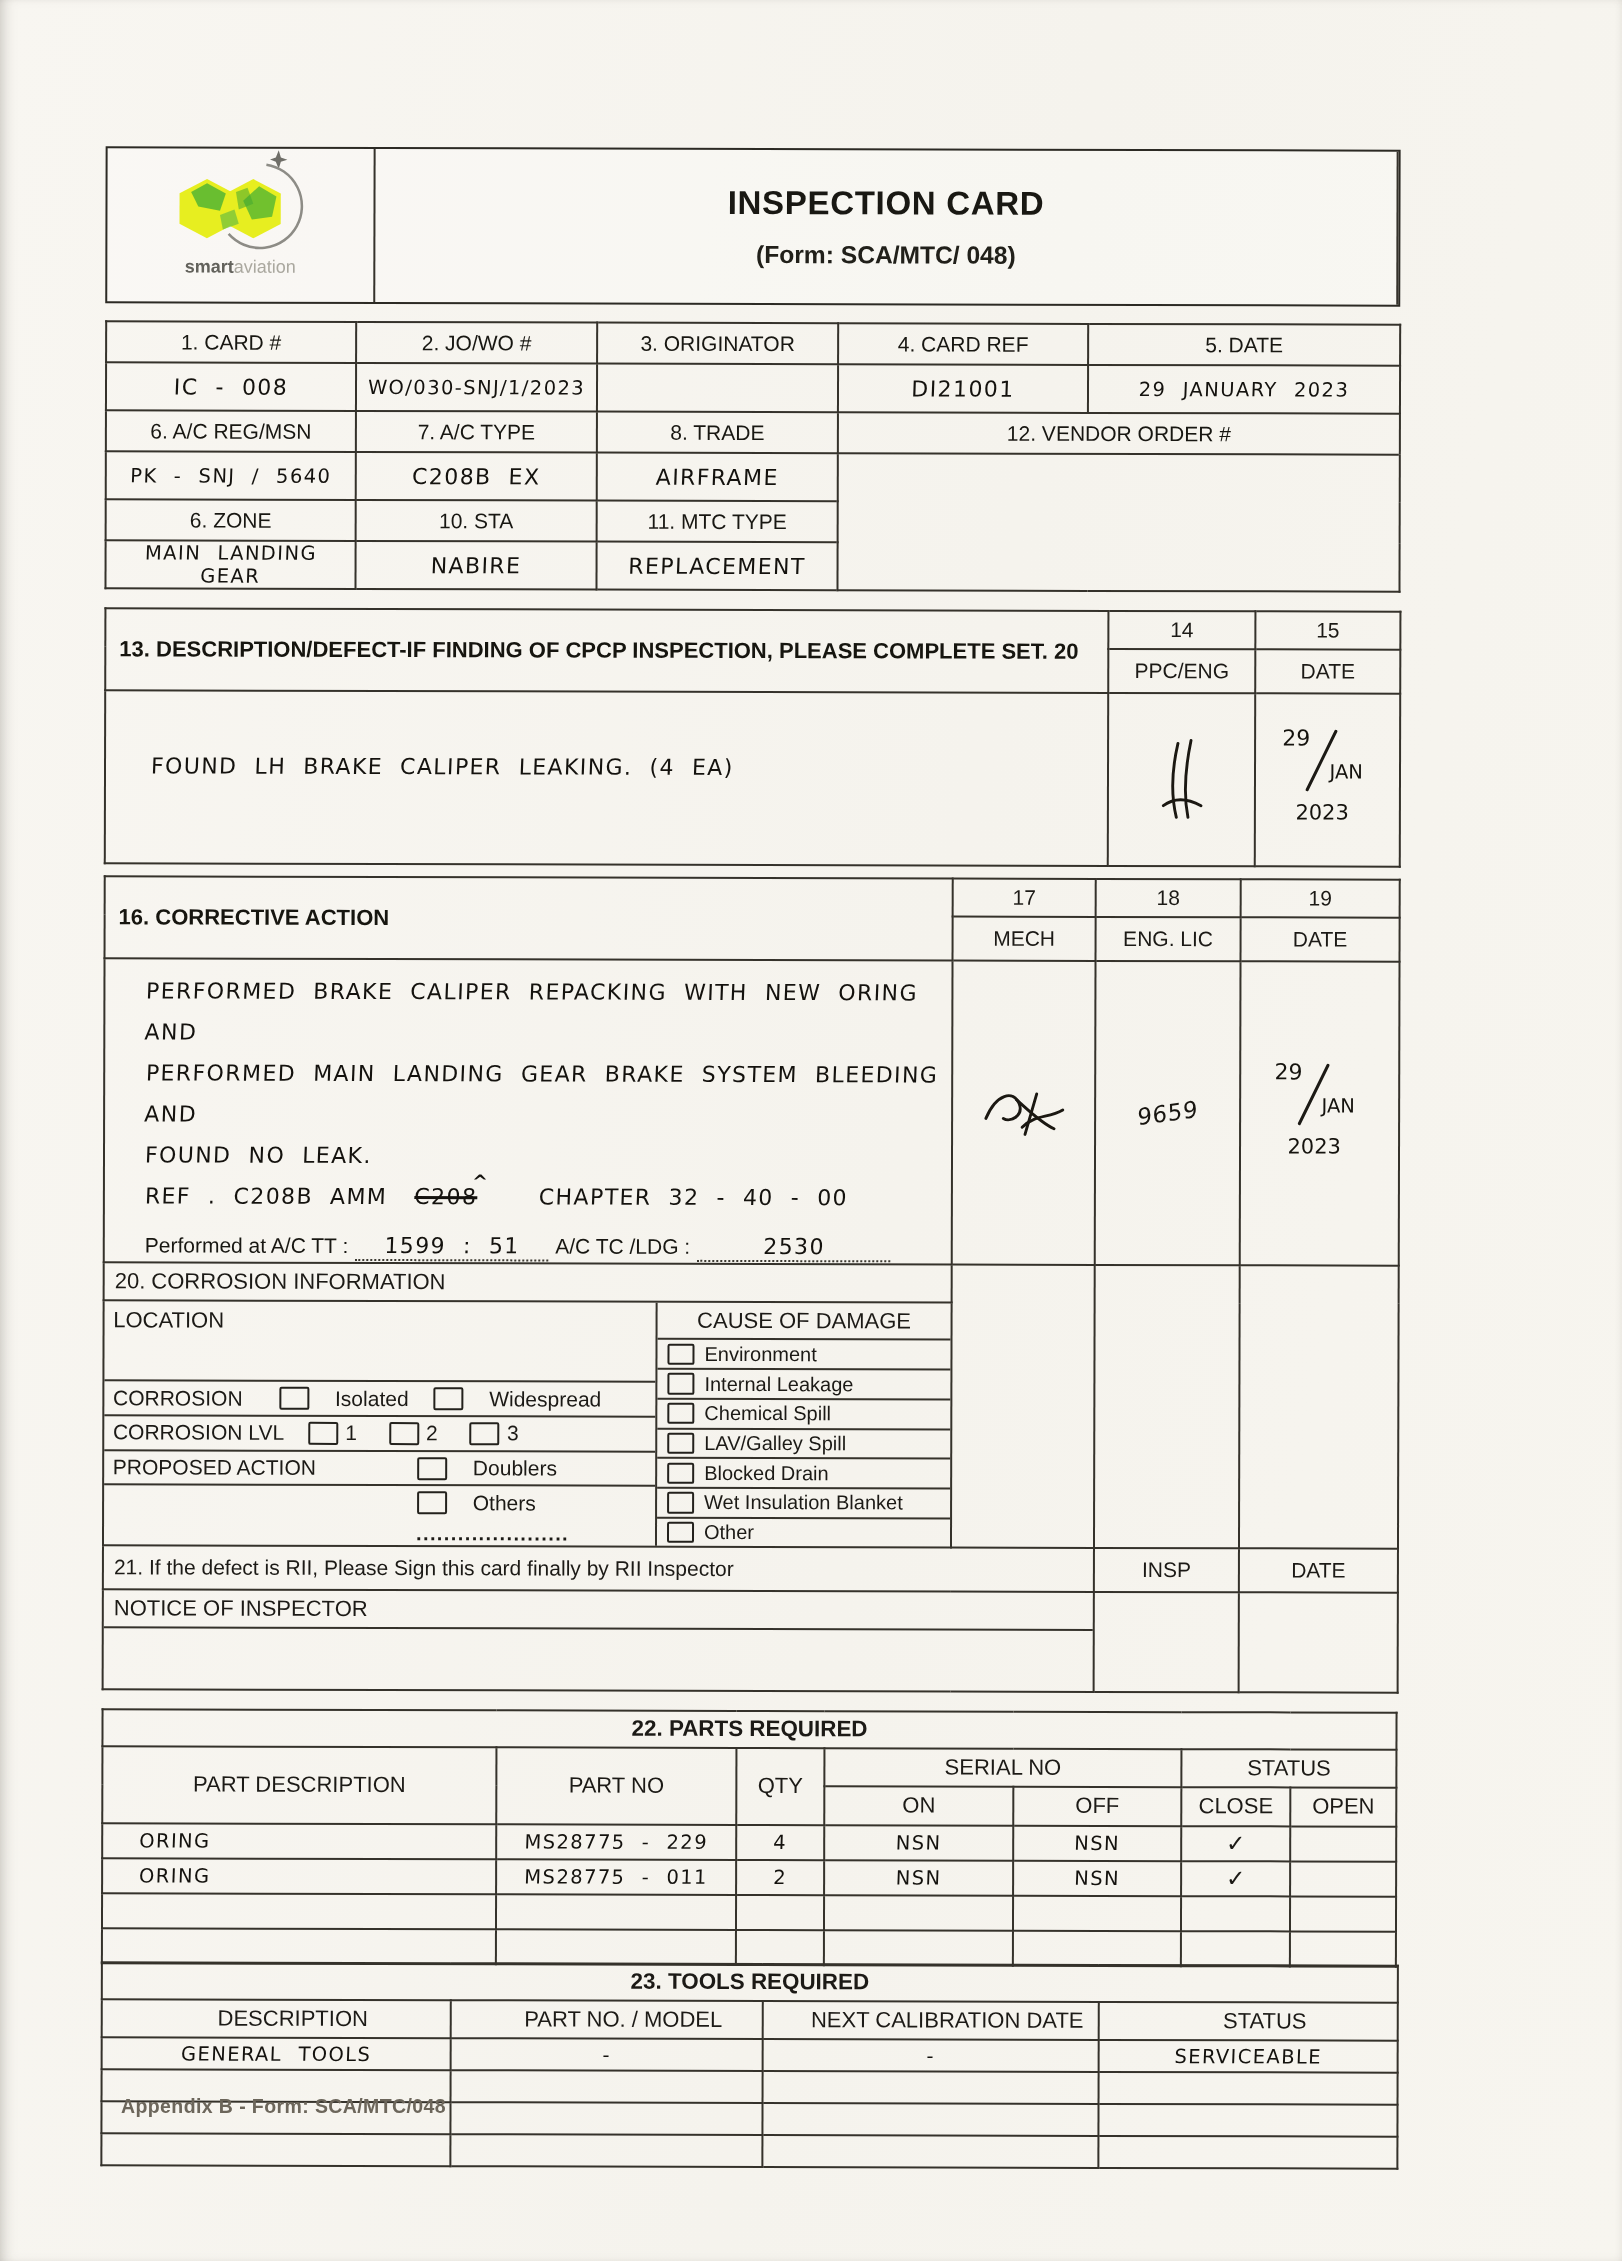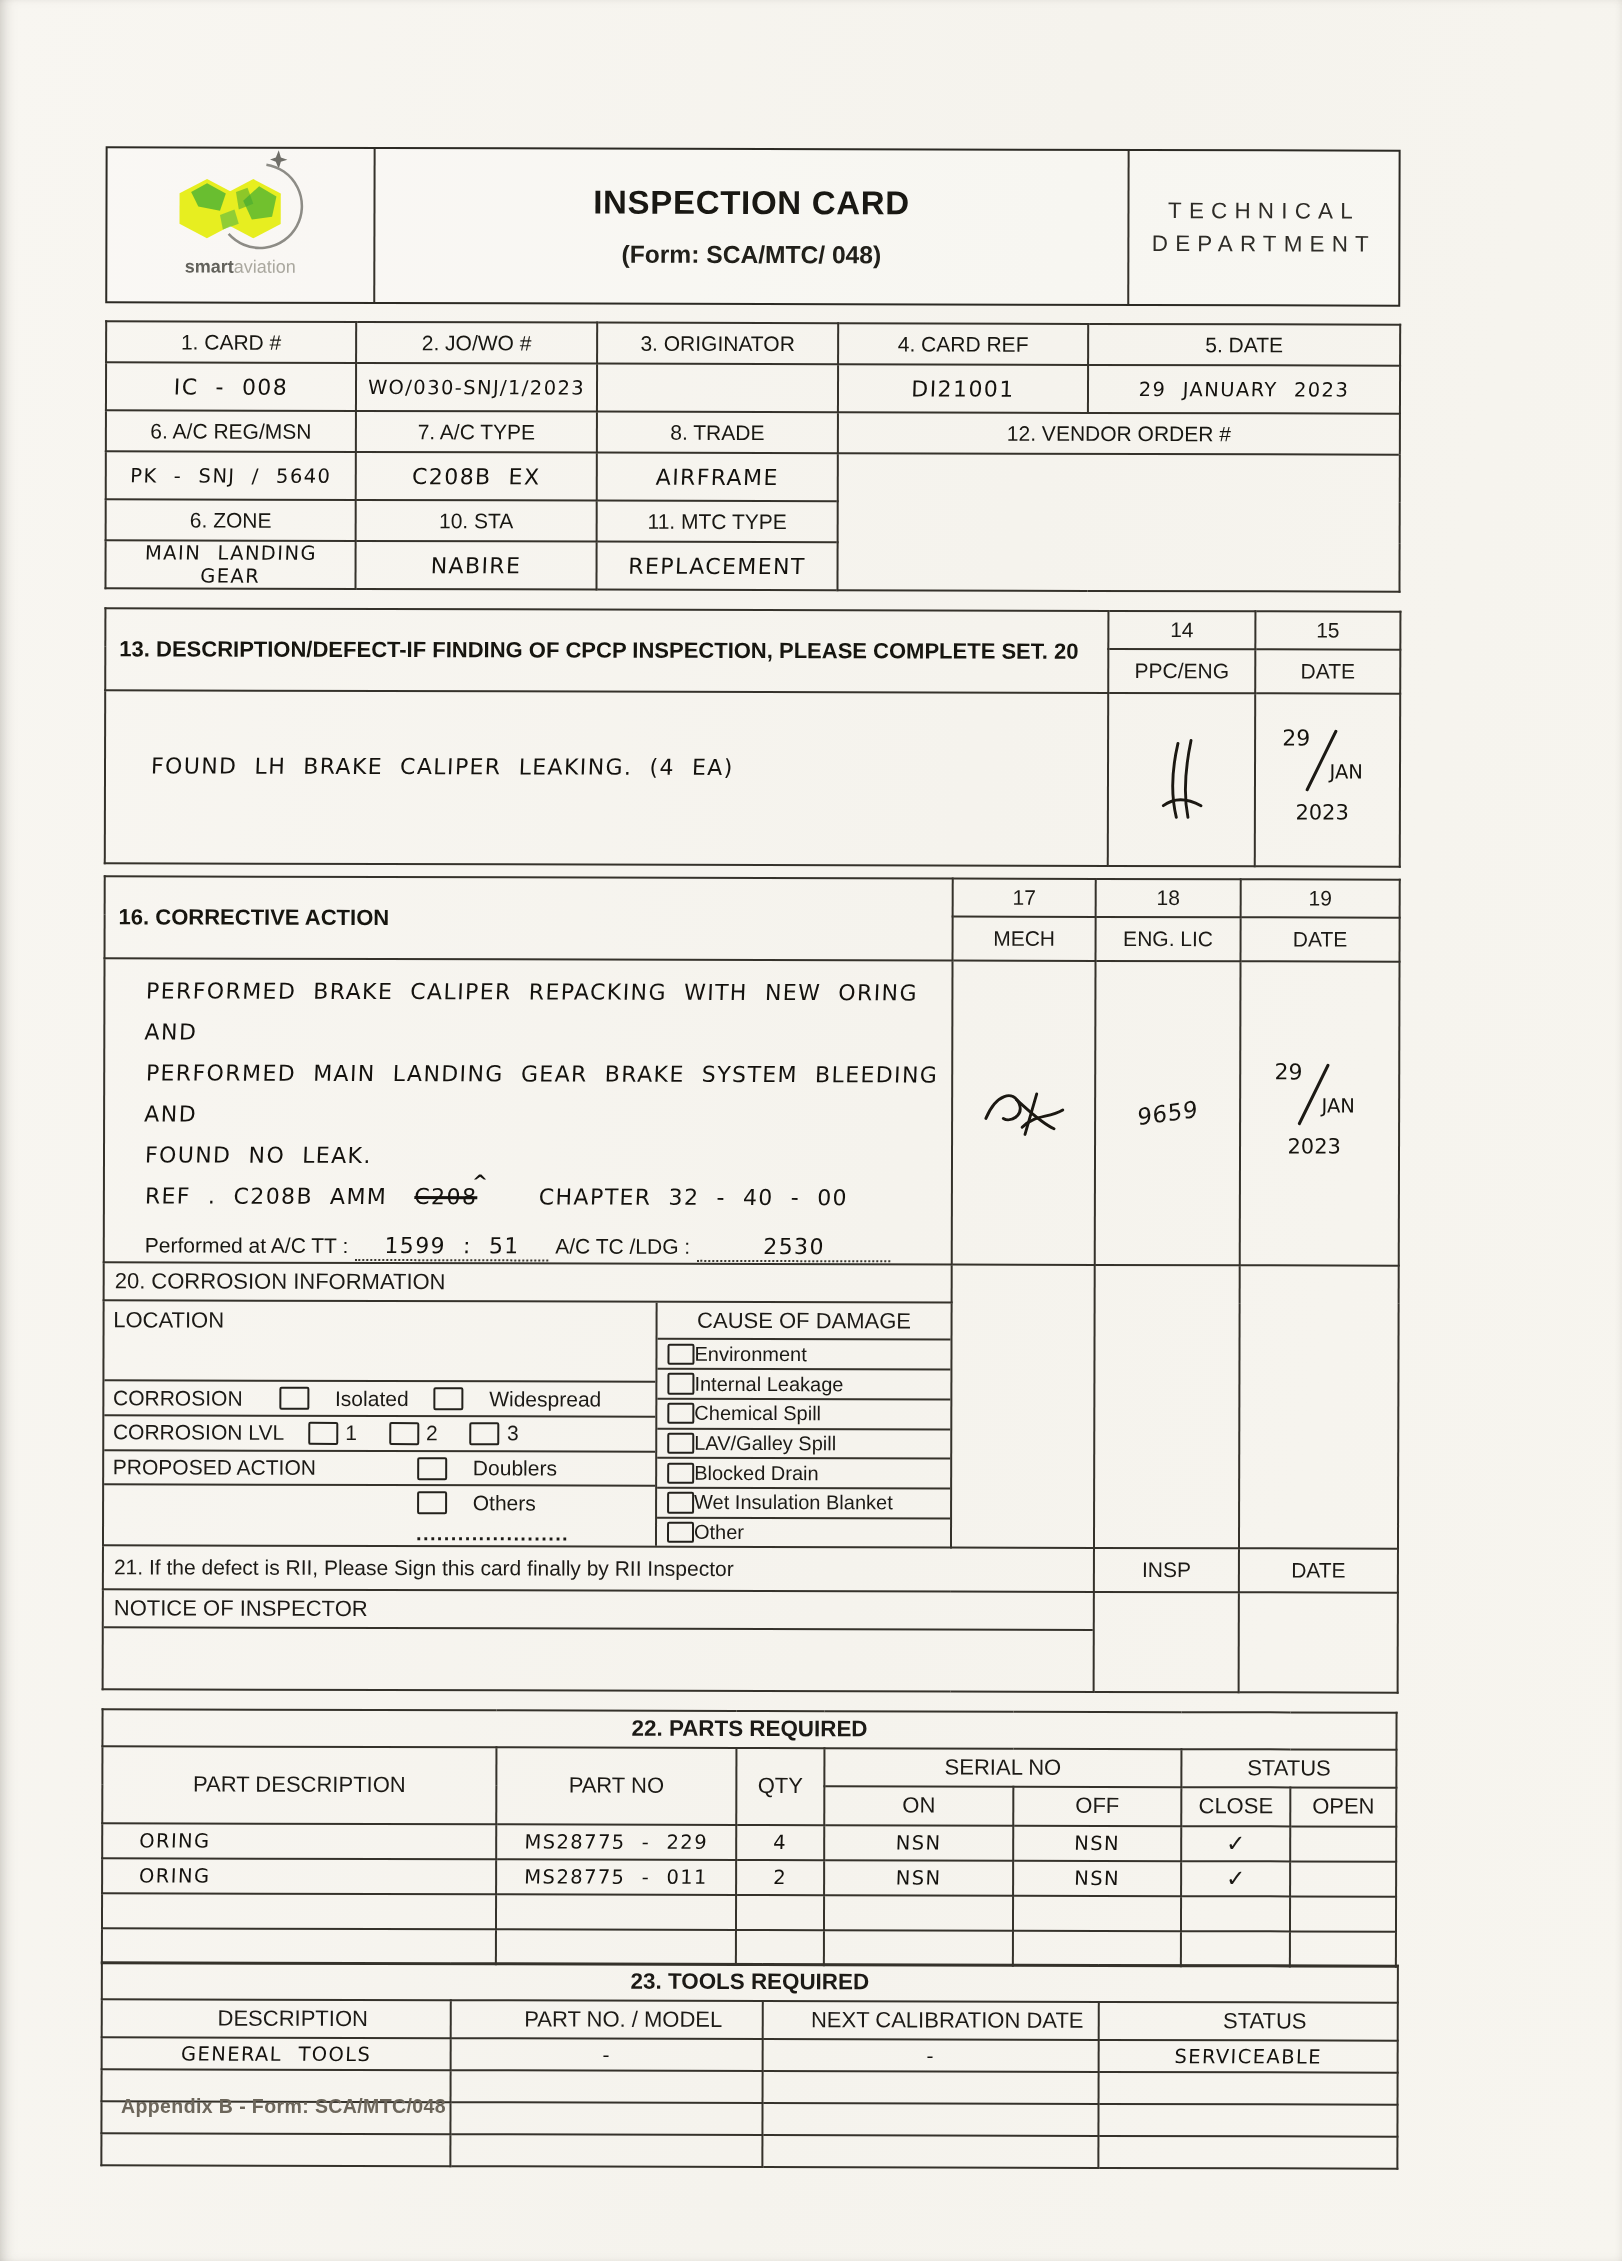--- a/index.html
+++ b/index.html
@@ -70,21 +70,21 @@
   .loc { height:75px; border-bottom:2.2px solid #35322b; padding:5.8px 0 0 8.7px; font-size:22px; }
   .crow { display:flex; align-items:center; height:34px; border-bottom:2.2px solid #35322b; padding-left:8.7px; font-size:21px; }
   .crow.nb { border-bottom:none; }
   .cb { display:inline-block; width:26px; height:19px; border:2.9px solid #23211c; border-radius:2.2px; background:transparent; flex:none; }
   .w230 { width:166px; } .w270 { width:195px; } .w300 { width:217px; }
   .optlabel { margin-left:26px; margin-right:24.6px; }
   .numlabel { margin-left:7.2px; margin-right:32px; }
   .indent420 { margin-left:95px; }
   .dots-row { height:27.5px; display:flex; align-items:flex-end; padding-left:312px; font-size:20px; letter-spacing:1.4px; font-weight:700; }
   .cause-head { height:35px; border-bottom:2.2px solid #35322b; display:flex; align-items:center; justify-content:center; font-size:22px; }
-  .cause-row { flex:1; display:flex; align-items:center; padding-left:10px; border-bottom:2.2px solid #35322b; font-size:20px; }
+  .cause-row { flex:1; display:flex; align-items:center; gap:10px; padding-left:10px; border-bottom:2.2px solid #35322b; font-size:20px; }
   .cause-row:last-child { border-bottom:none; }
   .cause-row .cb { width:23px; height:17.3px; }
 
   
   .s21 { text-align:left; padding-left:10px; font-size:21px; height:39px; }
   .notice-cell { vertical-align:top; height:98px; }
   .notice-inner { height:36px; border-bottom:2.2px solid #35322b; display:flex; align-items:center; padding-left:10px; font-size:22px; }
 
   
   .tbl-title td { height:35px; text-align:center; font-size:22.4px; font-weight:700; }
@@ -118,24 +118,20 @@
           <polygon points="78,48 104,62 96,86 66,80 56,60" fill="#3fae35" opacity=".75"></polygon>
           <polygon points="150,52 174,66 168,94 140,98 128,72" fill="#3fae35" opacity=".7"></polygon>
           <polygon points="96,92 116,84 122,104 100,112" fill="#56b844" opacity=".6"></polygon>
           <polygon points="118,60 134,54 142,76 122,84" fill="#44a832" opacity=".55"></polygon>
         </svg>
         <div class="logo-text"><span class="logo-bold">smart</span><span class="logo-light">aviation</span></div>
       </div>
       <div class="h-title">
         <div class="title-main">INSPECTION CARD</div>
         <div class="title-sub">(Form: SCA/MTC/ 048)</div>
-      </div>
-      <div class="h-dept">
-        <div class="dept-line">TECHNICAL</div>
-        <div class="dept-line">DEPARTMENT</div>
       </div>
     </div>
 
     <div class="gap"></div>
 
     <table class="info-table outer">
       <colgroup>
           <col style="width:250px">
           <col style="width:241px">
           <col style="width:241px">

